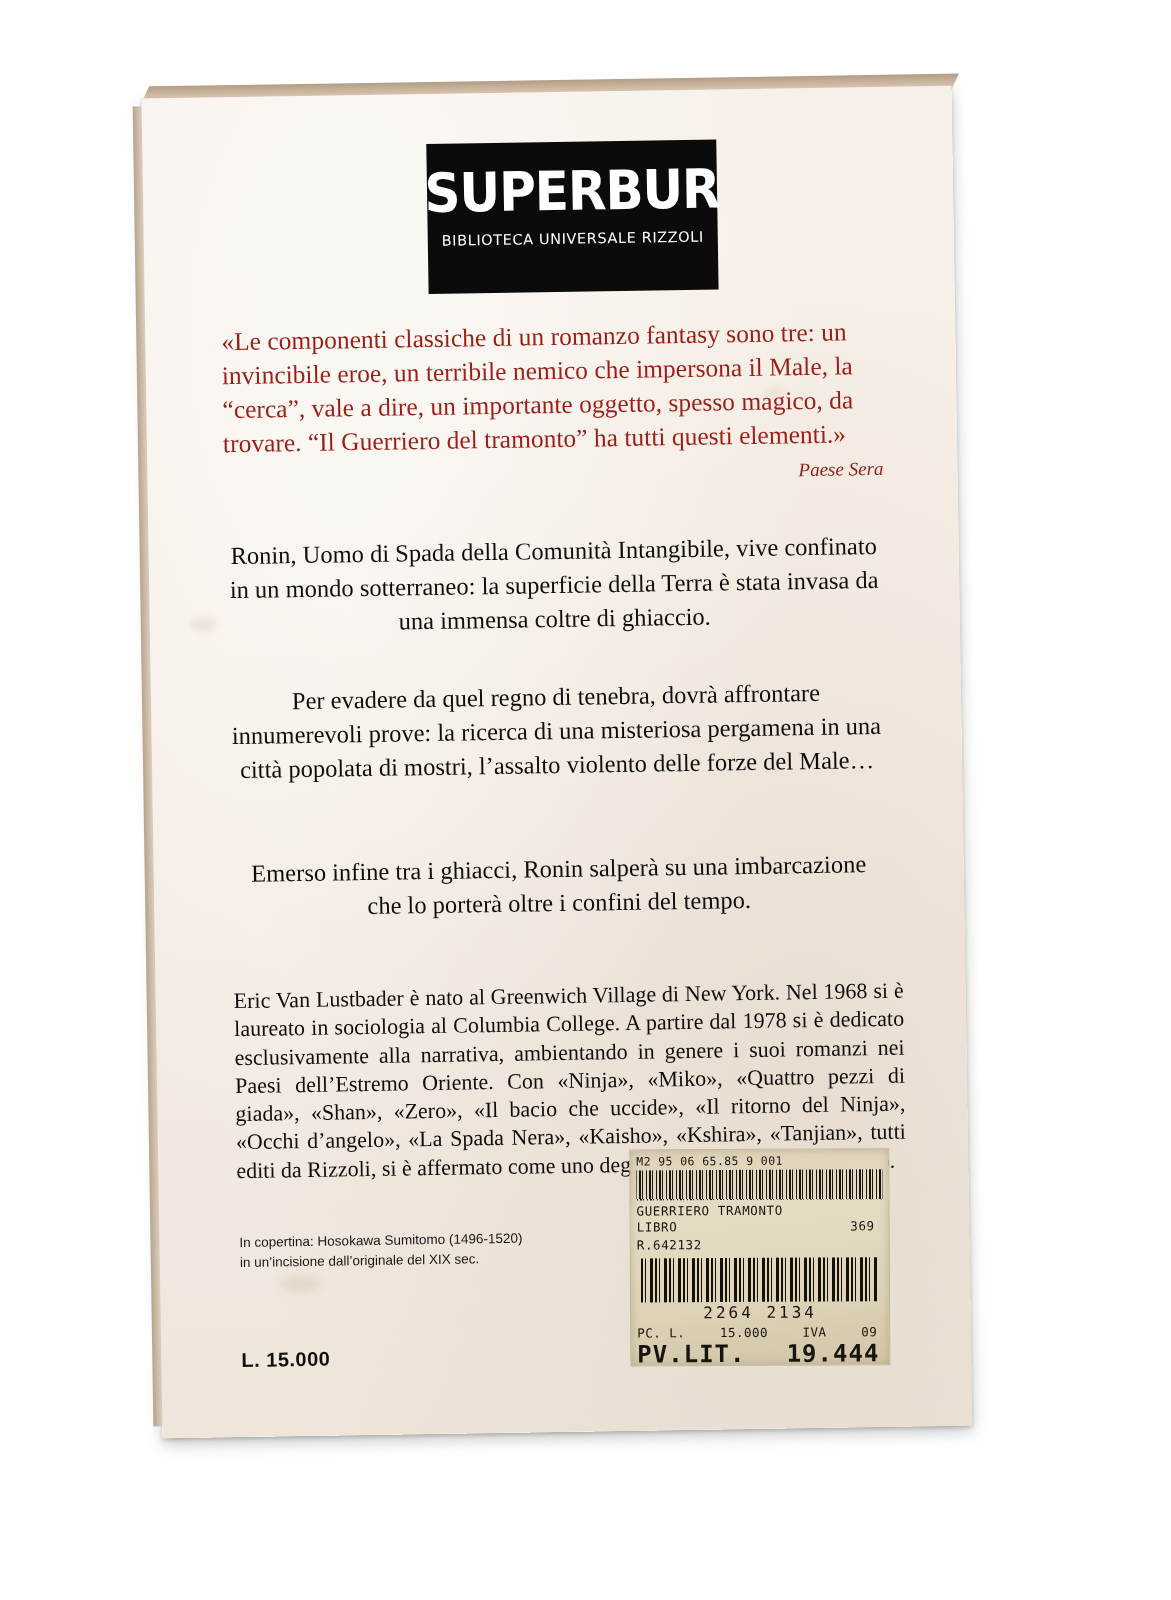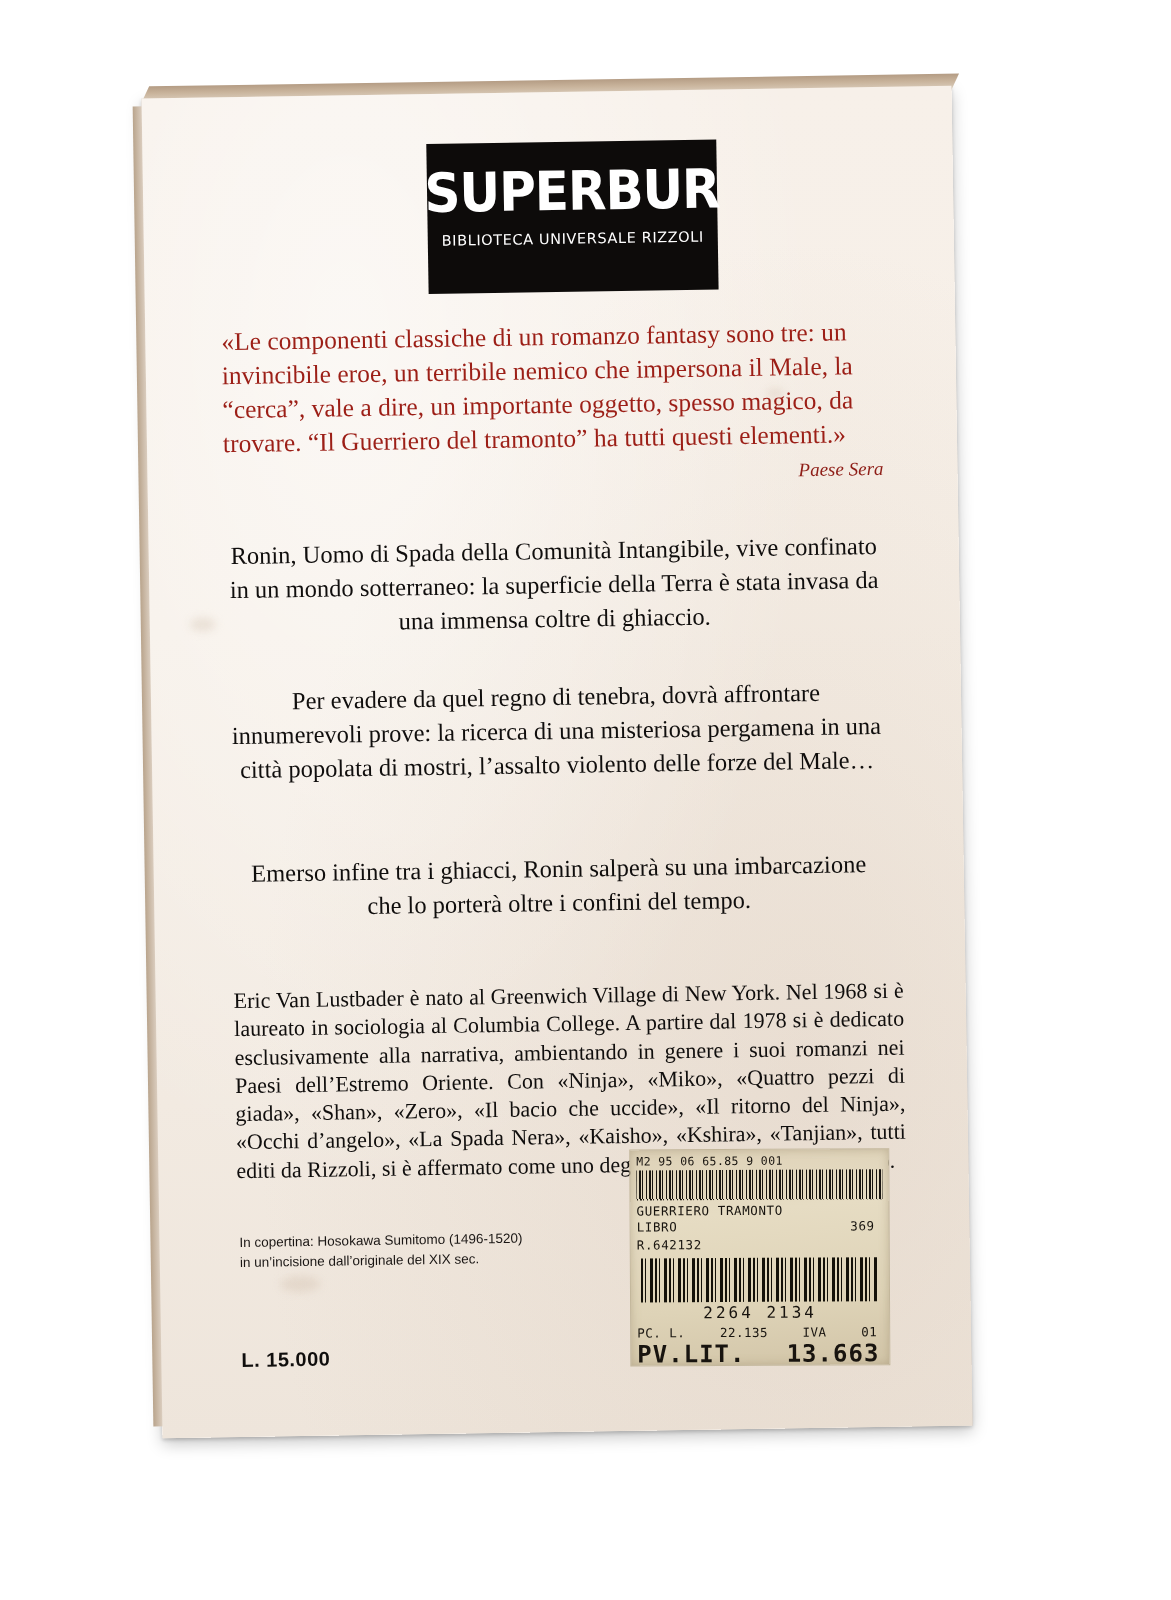--- a/index.html
+++ b/index.html
@@ -284,24 +284,24 @@
       <div class="st-title">GUERRIERO TRAMONTO</div>
       <div class="st-row">
         <span>LIBRO</span>
         <span>369</span>
       </div>
       <div class="st-title">R.642132</div>
       <div class="barcode-main"></div>
       <div class="st-number">2264 2134</div>
       <div class="st-row2">
         <span>PC. L.</span>
-        <span>22.135</span>
+        <span>15.000</span>
         <span>IVA</span>
-        <span>01</span>
+        <span>09</span>
       </div>
       <div class="st-big">
         <span>PV.LIT.</span>
-        <span>13.663</span>
+        <span>19.444</span>
       </div>
     </div>
 
   </div>
 </div>
 
 </body></html>

